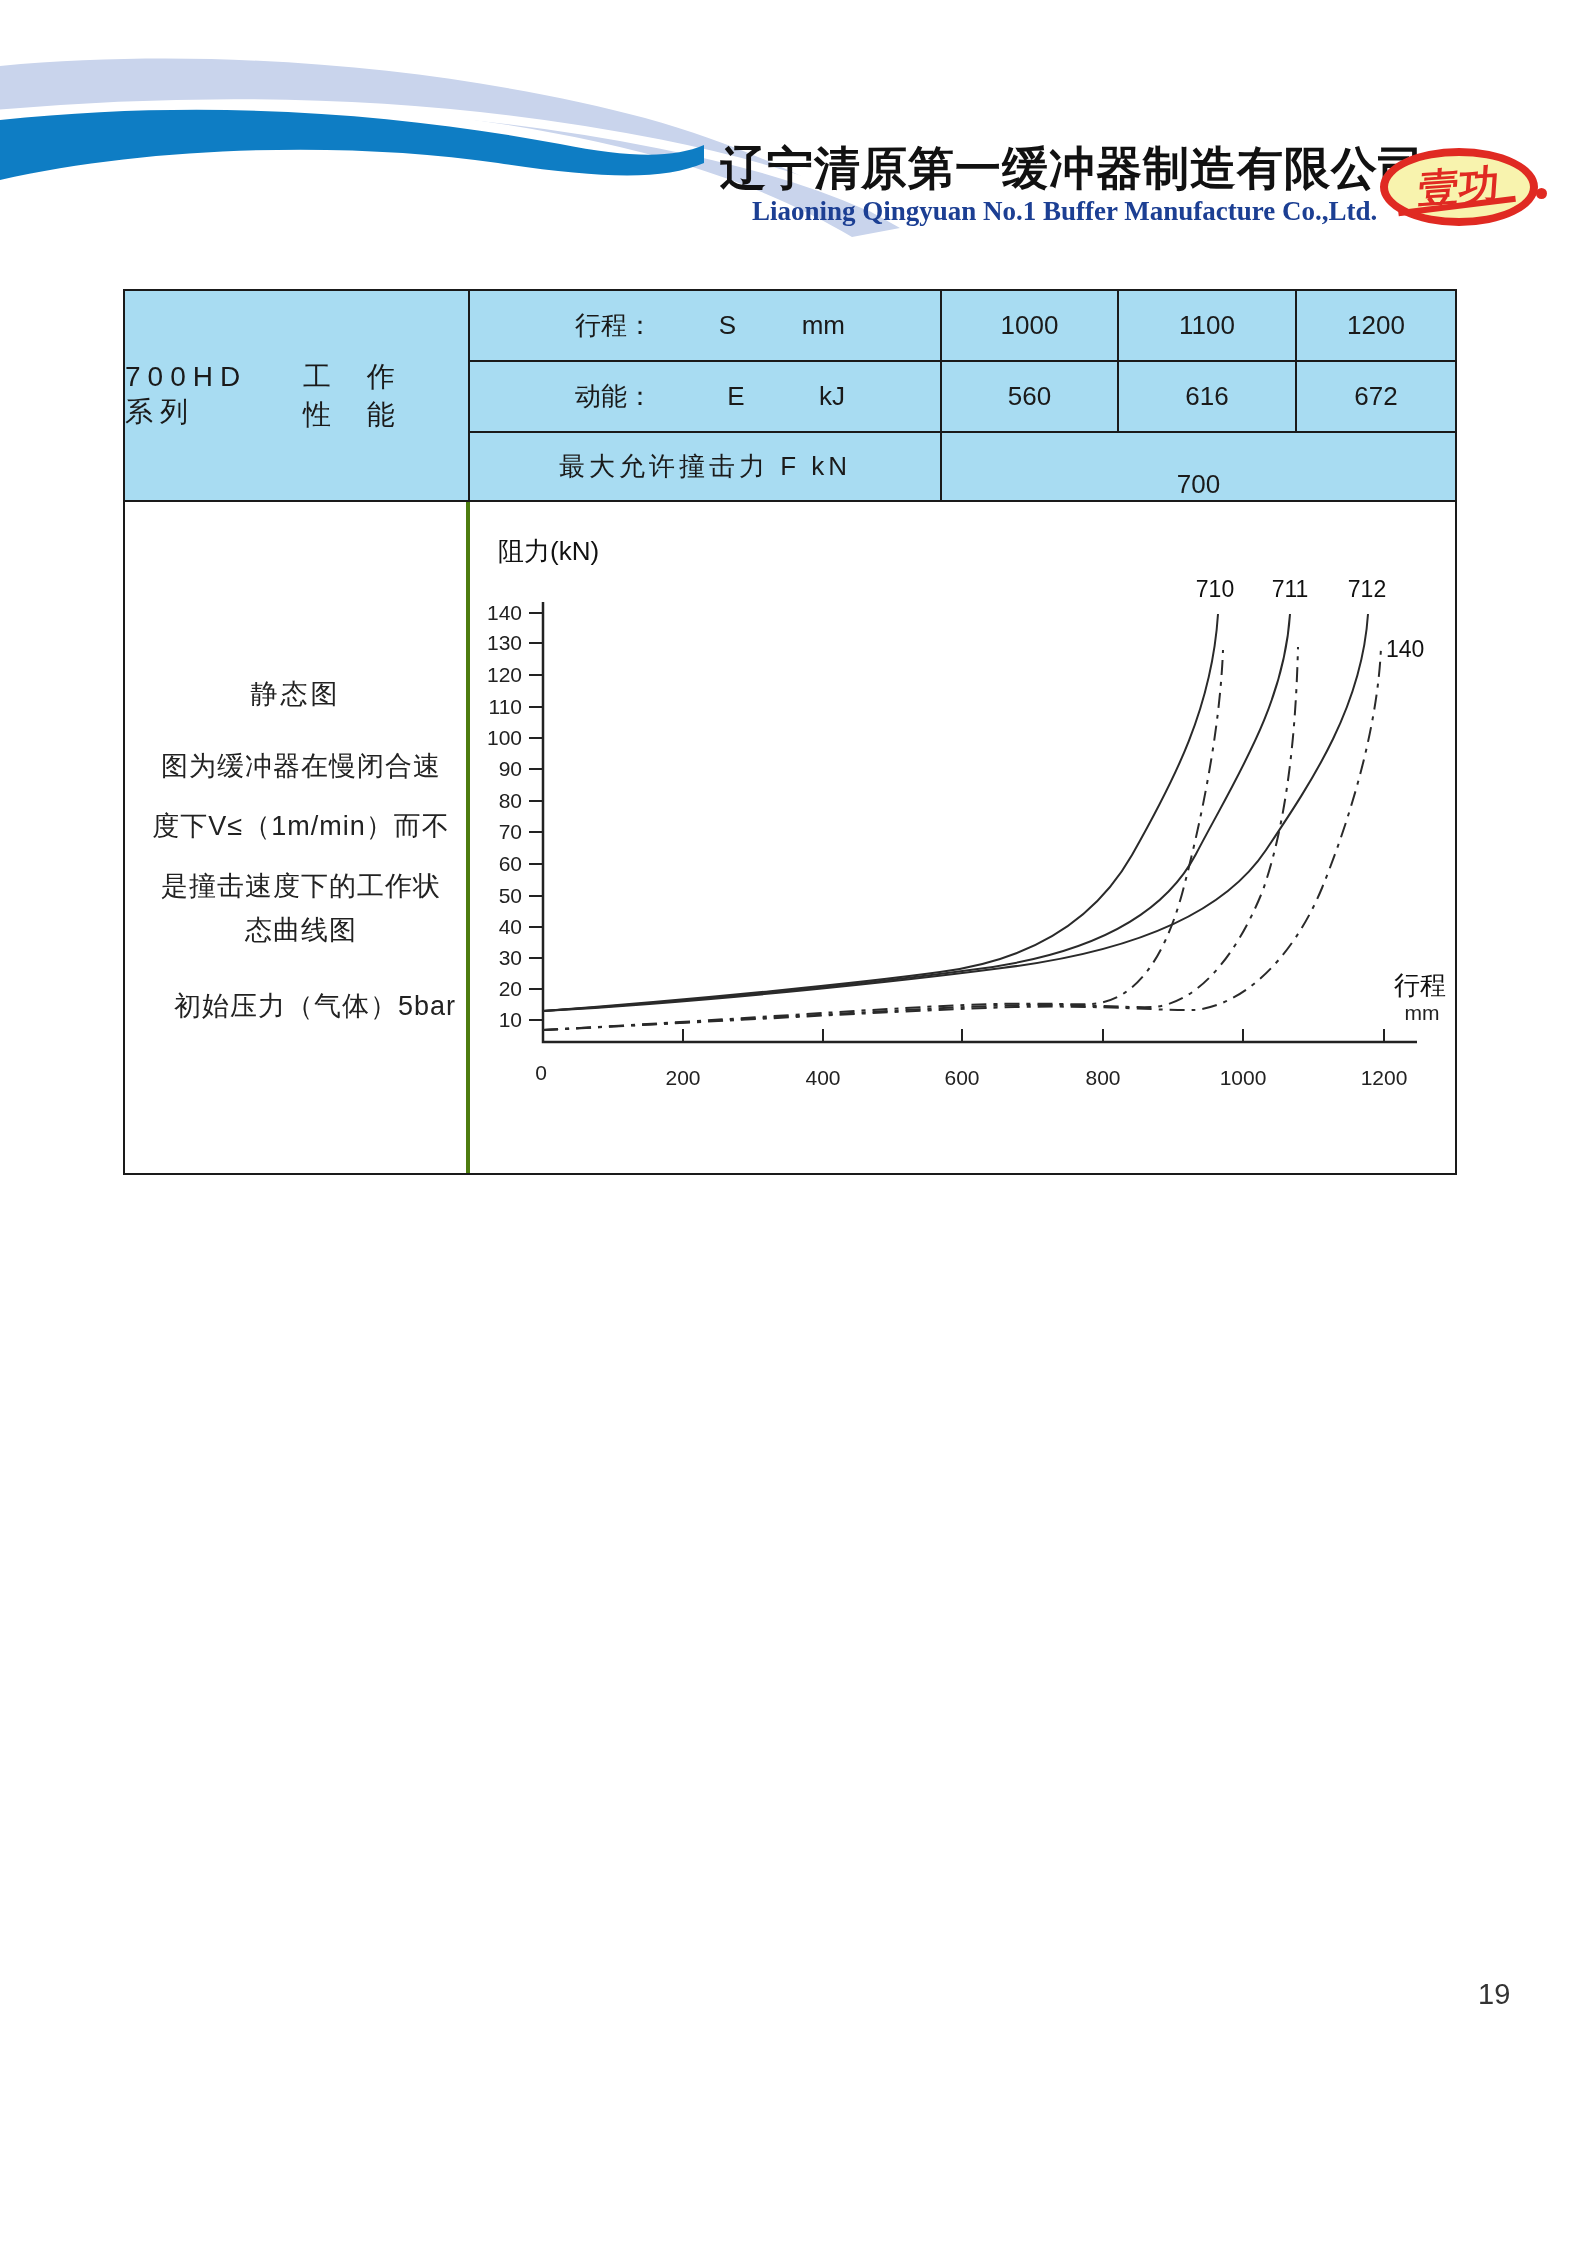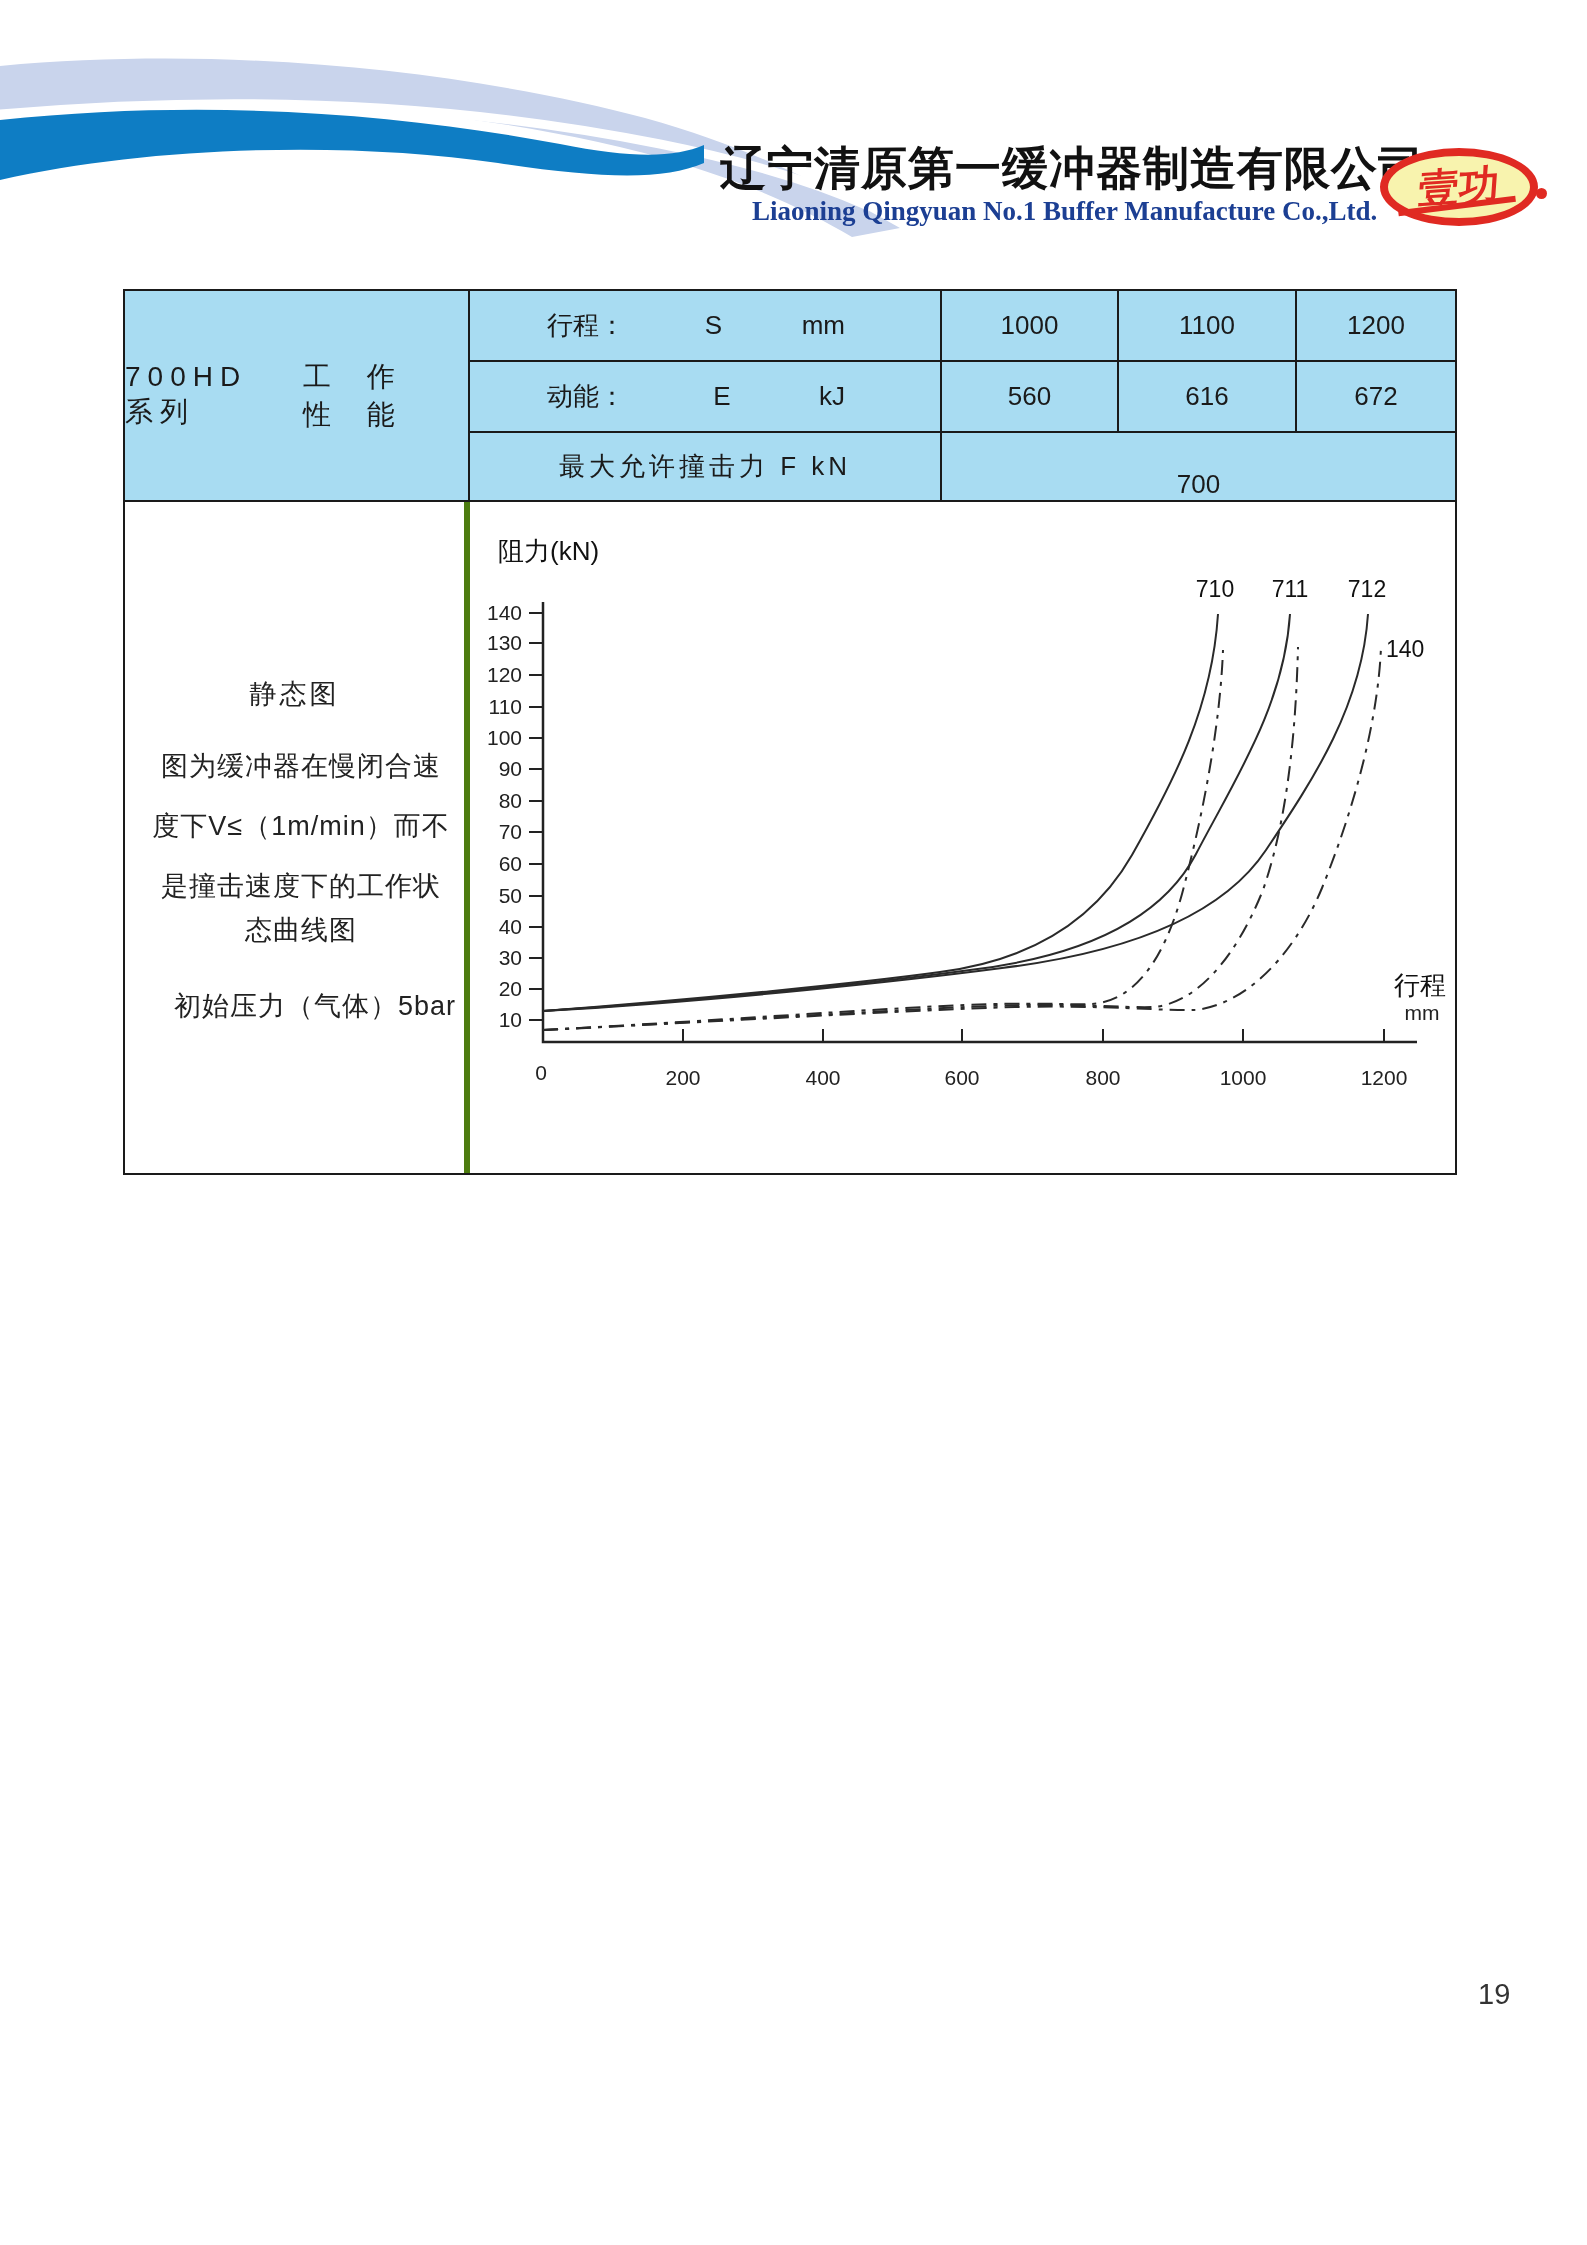--- a/index.html
+++ b/index.html
@@ -30,28 +30,28 @@
               display:grid;grid-template-columns:345px 472px 177px 178px 1fr;
               grid-template-rows:71px 71px 1fr;}
   .cell{box-sizing:border-box;display:flex;align-items:center;justify-content:center;
         font-size:26px;color:#1a1a1a;}
   .cell.bR{border-right:2px solid #1a1a1a;}
   .cell.bB{border-bottom:2px solid #1a1a1a;}
   .series-cell{grid-row:1/4;grid-column:1;flex-direction:row;justify-content:center;gap:42px;}
   .series-line1{letter-spacing:7px;font-size:28px;}
   .series-line2{letter-spacing:14px;font-size:28px;}
   .spec-name{display:flex;align-items:center;width:100%;
-             padding:0 95px 0 77px;box-sizing:border-box;justify-content:space-between;}
+             padding:0 95px 0 77px;box-sizing:border-box;justify-content:space-between;margin-left:28px;}
   .force-cell{letter-spacing:4px;}
   .merged-700{grid-column:3/6;margin-top:36px;}
 
   
   .chart-section{position:absolute;left:123px;top:502px;width:1334px;height:673px;
                  box-sizing:border-box;border:2px solid #1a1a1a;border-top:none;display:flex;}
-  .side-note{width:345px;box-sizing:border-box;border-right:6px solid #4d7c0f;
+  .side-note{width:345px;box-sizing:border-box;border-right:4px solid #4d7c0f;
              position:relative;font-size:27px;color:#222;}
   .side-title{position:absolute;left:0;top:174px;width:100%;text-align:center;letter-spacing:3px;}
   .side-line{position:absolute;left:26px;width:300px;white-space:nowrap;letter-spacing:1px;text-align:center;}
   .side-line.l0{top:246px;}
   .side-line.l1{top:306px;}
   .side-line.l2{top:366px;}
   .side-line.l3{top:410px;}
   .side-line.l4{top:486px;left:40px;}
   .plot{flex:1;position:relative;}
   .plot svg{position:absolute;left:0;top:0;}

